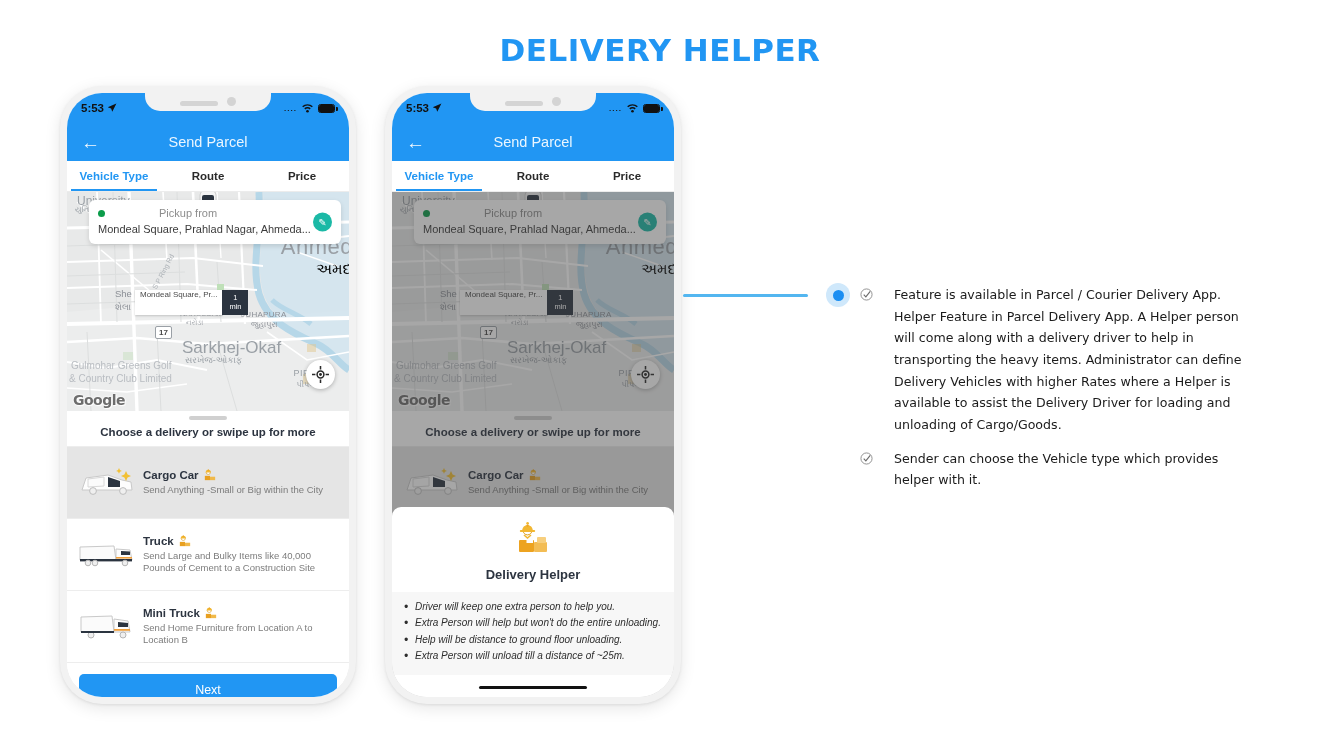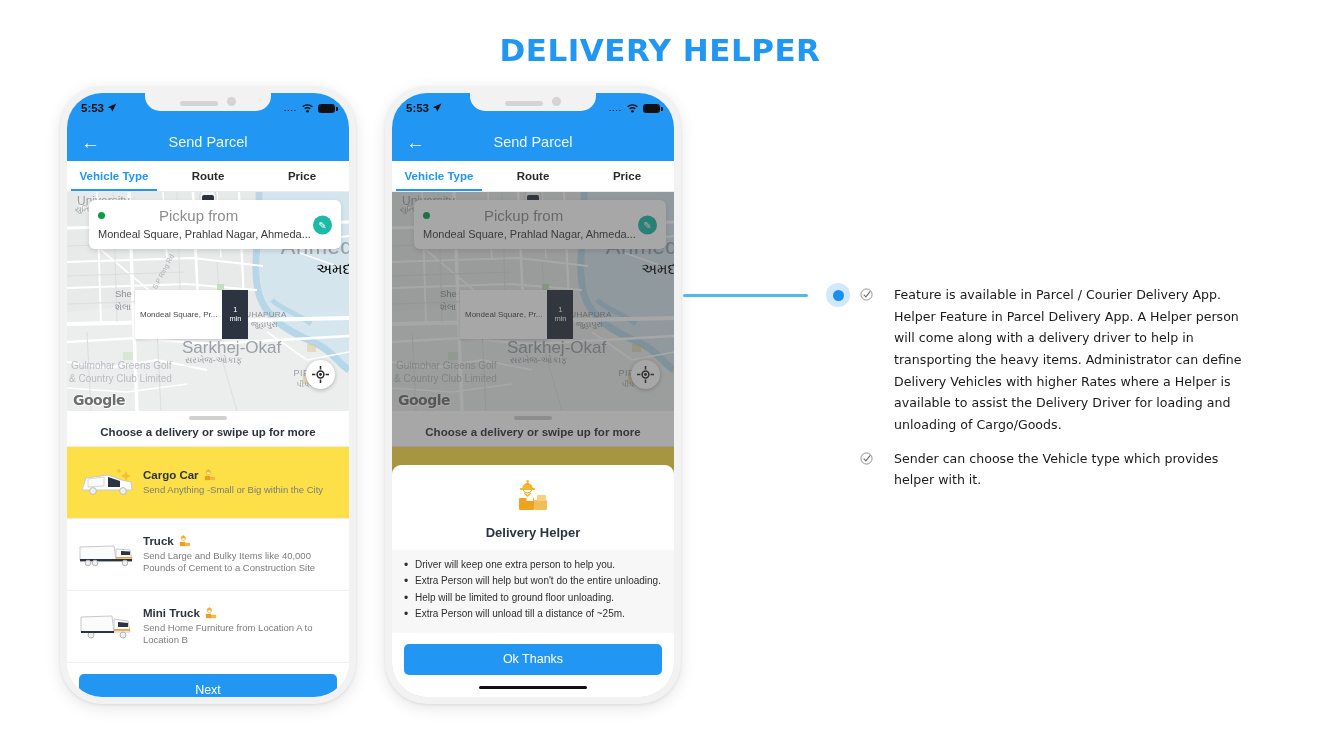--- a/index.html
+++ b/index.html
@@ -100,21 +100,21 @@
   .map-bg { position:absolute; inset:0; }
 
   .pickup-card {
     position: absolute; left: 22px; top: 8px; right: 8px;
     background:#fff; border-radius: 6px; padding: 7px 9px 9px;
     box-shadow: 0 2px 5px rgba(0,0,0,.13);
     z-index: 6;
   }
   .pickup-row { display:flex; align-items:center; gap:6px; }
   .green-dot { width:7px; height:7px; border-radius:50%; background:#0b9c4a; flex:none; }
-  .pickup-label { font-size:15px; color:#8d8d8d;padding-left:48px; }
+  .pickup-label { font-size:11px; color:#8d8d8d;padding-left:48px; }
   .pickup-addr { font-size:11px; color:#3b3b3b; margin-top:4px; }
   .edit-btn {
     position:absolute; right:9px; top:50%; transform:translateY(-50%);
     width:19px; height:19px; border-radius:50%; background:#1bb9a6;
     display:flex; align-items:center; justify-content:center;
     color:#fff; font-size:10px;
   }
 
   .map-label { position:absolute; color:#8b8f96; white-space:nowrap; }
   .lbl-thaltej { left:120px; top:6px; font-size:8px; letter-spacing:.4px; }
@@ -153,21 +153,21 @@
   }
   .locate-btn {
     position:absolute; right:14px; bottom:22px;
     width:29px; height:29px; border-radius:50%; background:#fff;
     box-shadow:0 1px 4px rgba(0,0,0,.28);
     display:flex; align-items:center; justify-content:center;
   }
   .car-marker { position:absolute; left:129px; top:-4px; width:24px; }
   .eta-wrap { position:absolute; left:68px; top:98px; display:flex; z-index:5; }
   .eta-name {
-    background:#fff; font-size:8px; color:#4a4a4a; padding:20px 5px;
+    background:#fff; font-size:8px; color:#4a4a4a; padding:0 5px;
     max-width:104px; overflow:hidden; white-space:nowrap;
     box-shadow:0 1px 2px rgba(0,0,0,.18);
   }
   .eta-time {
     background:#2b3440; color:#fff; font-size:7.5px; line-height:1.15;
     padding:4px 7px; text-align:center; display:flex;
     flex-direction:column; justify-content:center;
   }
 
   
@@ -175,21 +175,21 @@
   .sheet-handle-wrap { padding-top:5px; display:flex; justify-content:center; }
   .sheet-handle { width:38px; height:4px; border-radius:3px; background:#d0d0d0; }
   .sheet-head {
     text-align:center; font-size:11.5px; font-weight:bold; color:#2c3440;
     padding:6px 0 8px; border-bottom:1px solid #ededed;
   }
   .veh-row {
     display:flex; align-items:center; gap:6px;
     padding:9px 10px; border-bottom:1px solid #ededed; min-height:72px;
   }
-  .veh-row.selected { background:#fde047; }
+  .veh-row.selected { background:#e5e5e5; }
   .veh-img { width:60px; flex:none; display:flex; align-items:center; justify-content:center; }
   .veh-text { flex:1; }
   .veh-name {
     font-size:11.5px; font-weight:bold; color:#2c3440;
     display:flex; align-items:center; gap:5px;
   }
   .veh-desc { font-size:9.5px; color:#7c7c7c; line-height:1.28; margin-top:3px; }
   .helper-emoji { font-size:11px; line-height:1; }
 
   .cta-wrap { padding:11px 12px 0; background:#fff; }
@@ -210,21 +210,21 @@
     position:absolute; left:0; right:0; bottom:0; z-index:30;
     background:#fff; border-radius:9px 9px 0 0;
     padding:14px 0 0;
   }
   .dlg-ico { text-align:center; font-size:31px; line-height:1; }
   .dlg-title {
     text-align:center; font-size:13px; font-weight:bold;
     color:#2c3440; margin-top:7px;
   }
   .dlg-list {
-    margin-top:10px; background:#f7f7f7; padding:8px 10px 9px 10px;
+    margin-top:10px; background:#f7f7f7; padding:8px 10px 9px 10px;font-style:italic;
   }
   .dlg-list li {
     list-style:none; position:relative; padding-left:13px;
     font-size:10px; color:#2e2e2e; line-height:1.45; margin-bottom:2px;
   }
   .dlg-list li::before {
     content:'\2022'; position:absolute; left:2px; top:-1px;
     font-size:12px; color:#2e2e2e;
   }
 
@@ -693,26 +693,23 @@
             <rect x="3.8" y="9" width="15.4" height="2.1" rx="1" fill="#f2b732"></rect>
             <rect x="10.6" y="3.2" width="2" height="2.6" rx="1" fill="#eda320"></rect>
             <circle cx="11.6" cy="2.3" r="1.3" fill="#f2b732"></circle>
             <path d="M8 14 L11.5 17 L15 14" stroke="#f2b732" stroke-width="1.6" fill="none"></path>
           </svg>
         </div>
         <div class="dlg-title">Delivery Helper</div>
         <ul class="dlg-list">
           <li>Driver will keep one extra person to help you.</li>
           <li>Extra Person will help but won't do the entire unloading.</li>
-          <li>Help will be limited to ground floor unloading.</li>
+          <li>Help will be distance to ground floor unloading.</li>
           <li>Extra Person will unload till a distance of ~25m.</li>
         </ul>
-        <div class="cta-wrap">
-          <div class="cta-btn">Ok Thanks</div>
-        </div>
         <div class="home-ind-wrap">
           <span class="home-ind"></span>
         </div>
       </div>
     </div>
   </div>
 
   <div class="connector"></div>
   <div class="conn-dot">
       <i></i>

